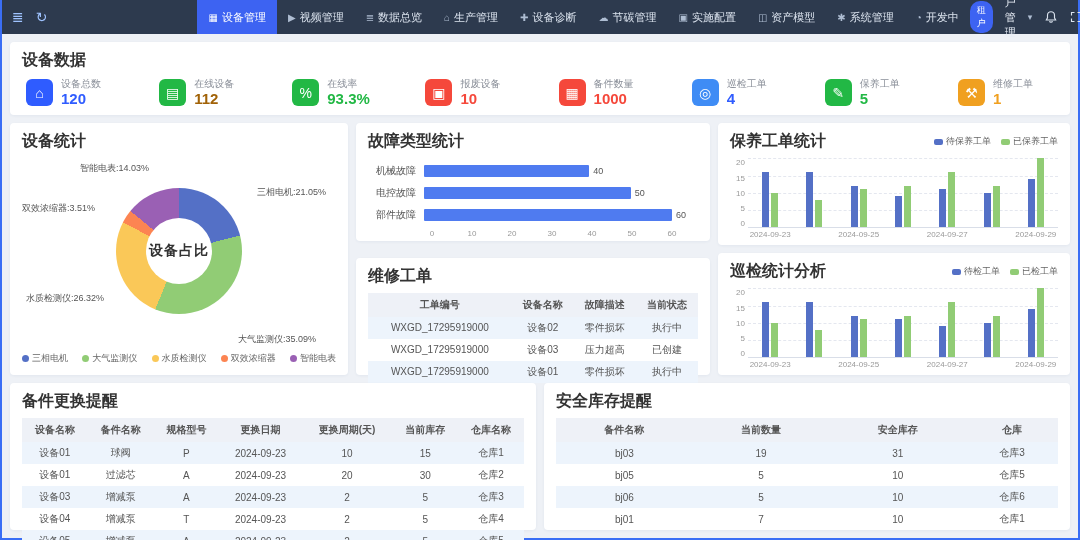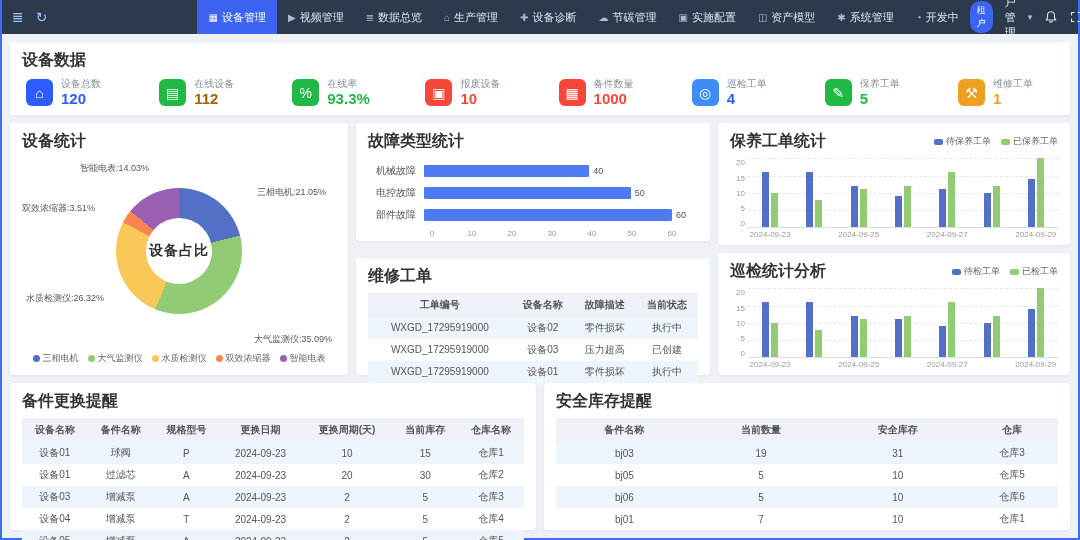--- a/index.html
+++ b/index.html
@@ -35,21 +35,21 @@
 .mid-row{display:flex;gap:8px;height:252px;flex:none}
 .left-panel{width:338px;flex:none;display:flex;flex-direction:column}
 .mid-col{width:354px;flex:none;display:flex;flex-direction:column;gap:17px}
 .right-col{flex:1;display:flex;flex-direction:column;gap:8px}
 .mid-col .panel,.right-col .panel{flex:1;min-height:0}
 
 .pie-wrap{position:relative;flex:1;margin-top:2px}
 .donut{position:absolute;left:50%;top:50%;transform:translate(-50%,-50%);width:126px;height:126px;border-radius:50%}
 .donut-hole{position:absolute;left:50%;top:50%;transform:translate(-50%,-50%);width:66px;height:66px;background:#fff;border-radius:50%;display:flex;align-items:center;justify-content:center;font-size:14px;font-weight:700;color:#333;letter-spacing:1px}
 .pie-label{position:absolute;font-size:9px;color:#555;white-space:nowrap}
-.pie-legend{display:flex;justify-content:center;gap:9px;padding:4px 0 2px;flex-wrap:nowrap}
+.pie-legend{display:flex;justify-content:space-between;gap:9px;padding:4px 0 2px;flex-wrap:nowrap}
 .pie-legend .legend-item,.legend .legend-item{display:flex;align-items:center;gap:3px;font-size:9px;color:#666;cursor:pointer;white-space:nowrap}
 .pie-dot{width:7px;height:7px;border-radius:50%}
 
 .hbars{margin-top:8px}
 .hbar-row{display:flex;align-items:center;height:22px}
 .hbar-label{width:56px;text-align:right;font-size:10px;color:#555;padding-right:8px;flex:none}
 .hbar-track{flex:1;position:relative;height:12px;margin-right:26px}
 .hbar{height:12px;border-radius:1px}
 .hbar-val{position:absolute;top:1px;font-size:9px;color:#555;padding-left:4px}
 .hbar-axis{position:relative;height:12px;margin-left:64px;margin-right:26px;margin-top:3px}
@@ -212,21 +212,21 @@
 
     <div class="mid-row">
 
       <div class="panel left-panel">
         <div class="panel-title">设备统计</div>
         <div class="pie-wrap">
           <div class="donut" id="donut" style="background: conic-gradient(rgb(84, 112, 198) 0%, rgb(84, 112, 198) 21.05%, rgb(145, 204, 117) 21.05%, rgb(145, 204, 117) 56.14%, rgb(250, 200, 88) 56.14%, rgb(250, 200, 88) 82.46%, rgb(252, 132, 82) 82.46%, rgb(252, 132, 82) 85.97%, rgb(154, 96, 180) 85.97%, rgb(154, 96, 180) 100%);"></div>
           <div class="donut-hole">设备占比</div>
           <div id="pie-labels">
               <span class="pie-label" style="right: 10px; top: 32px;">三相电机:21.05%</span>
-              <span class="pie-label" style="right: 4px; bottom: 2px;">大气监测仪:35.09%</span>
+              <span class="pie-label" style="right: 20px; bottom: 2px;">大气监测仪:35.09%</span>
               <span class="pie-label" style="left: 4px; top: 138px;">水质检测仪:26.32%</span>
               <span class="pie-label" style="left: 0px; top: 48px;">双效浓缩器:3.51%</span>
               <span class="pie-label" style="left: 58px; top: 8px;">智能电表:14.03%</span>
             </div>
         </div>
         <div class="pie-legend" id="pie-legend">
             <span class="legend-item">
               <span class="pie-dot" style="background: rgb(84, 112, 198);"></span>
               <span>三相电机</span>
             </span>

